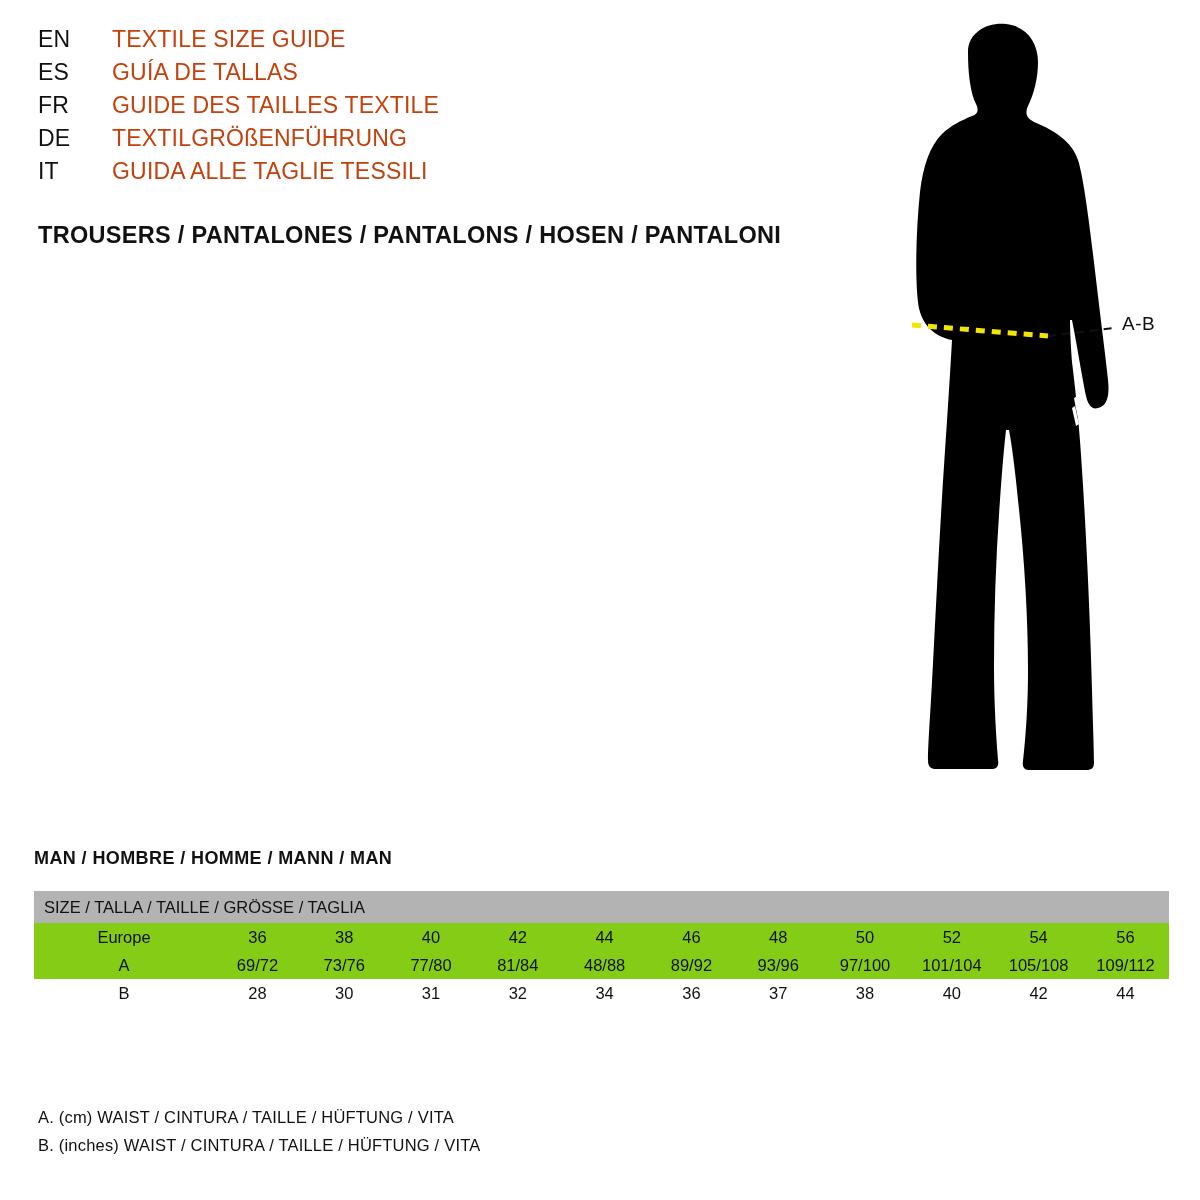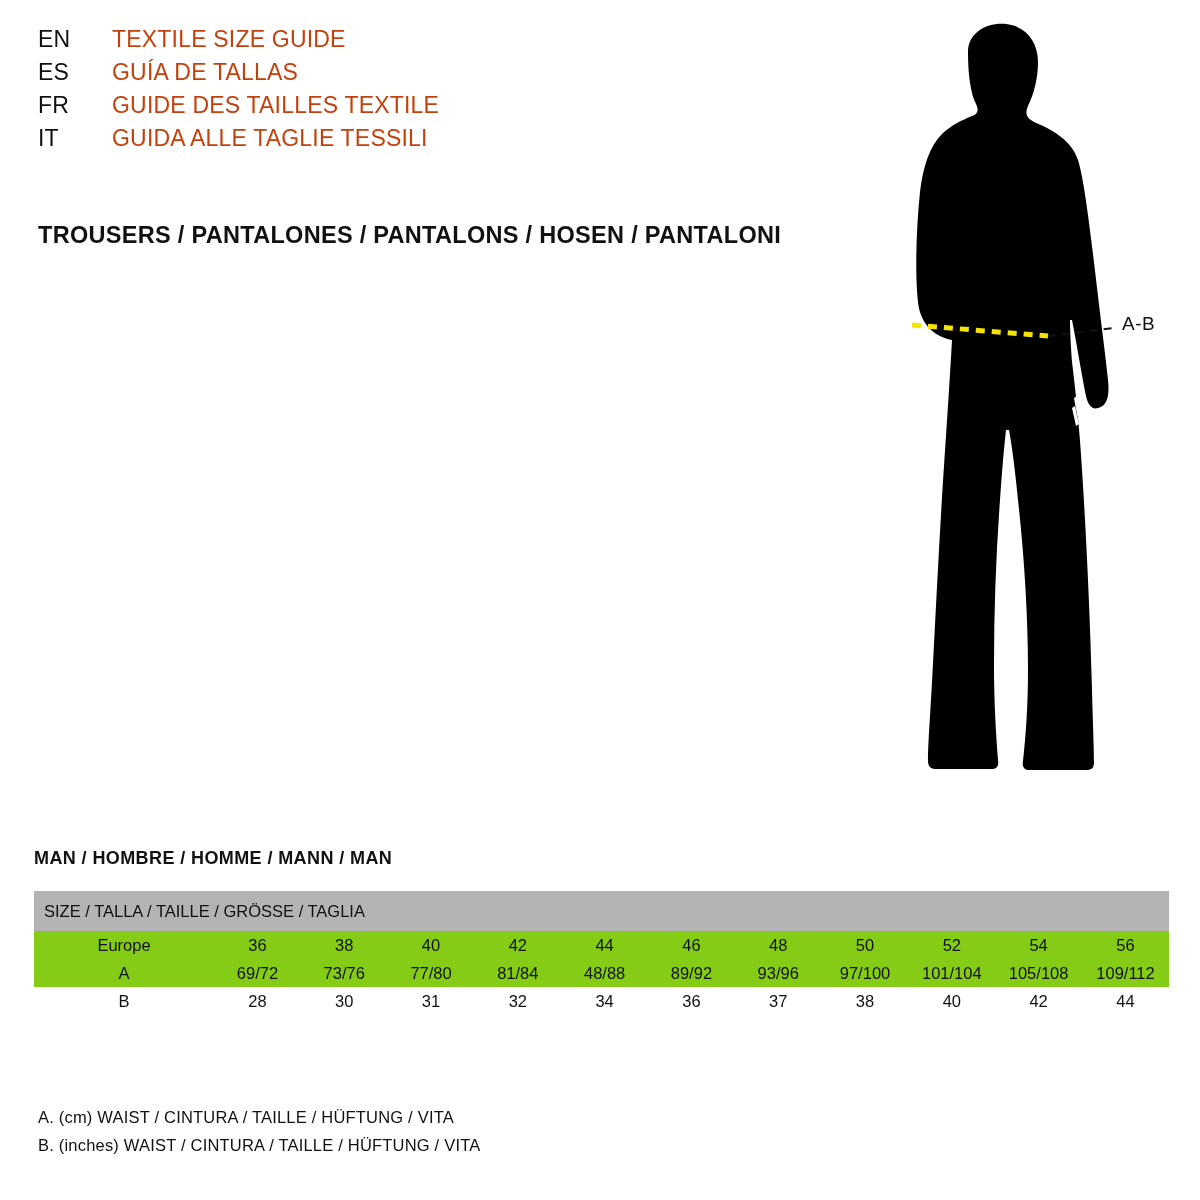--- a/index.html
+++ b/index.html
@@ -94,21 +94,21 @@
     text-align: center;
     padding: 0;
     height: 28px;
     color: #111;
   }
   tr.header-row th {
     background: #b3b3b3;
     text-align: left;
     padding-left: 10px;
     font-size: 16.5px;
-    height: 40px;
+    height: 32px;
     font-weight: normal;
     margin-top: 12px;
   }
   td.row-label, th.row-label {
     text-align: left;
     padding-left: 10px;
   }
   tr.shade-light td { background: #84cc16; }
   tr.shade-white td { background: #ffffff; }
 
@@ -133,20 +133,24 @@
     <span class="lang-code">EN</span>
     <span class="lang-text">TEXTILE SIZE GUIDE</span>
   </div>
   <div class="lang-row">
     <span class="lang-code">ES</span>
     <span class="lang-text">GUÍA DE TALLAS</span>
   </div>
   <div class="lang-row">
     <span class="lang-code">FR</span>
     <span class="lang-text">GUIDE DES TAILLES TEXTILE</span>
+  </div>
+  <div class="lang-row">
+    <span class="lang-code">DE</span>
+    <span class="lang-text">TEXTILGRÖßENFÜHRUNG</span>
   </div>
   <div class="lang-row">
     <span class="lang-code">IT</span>
     <span class="lang-text">GUIDA ALLE TAGLIE TESSILI</span>
   </div>
 </div>
 
 <div id="garment-title">TROUSERS / PANTALONES / PANTALONS / HOSEN / PANTALONI</div>
 
 <div id="figure-wrap">

